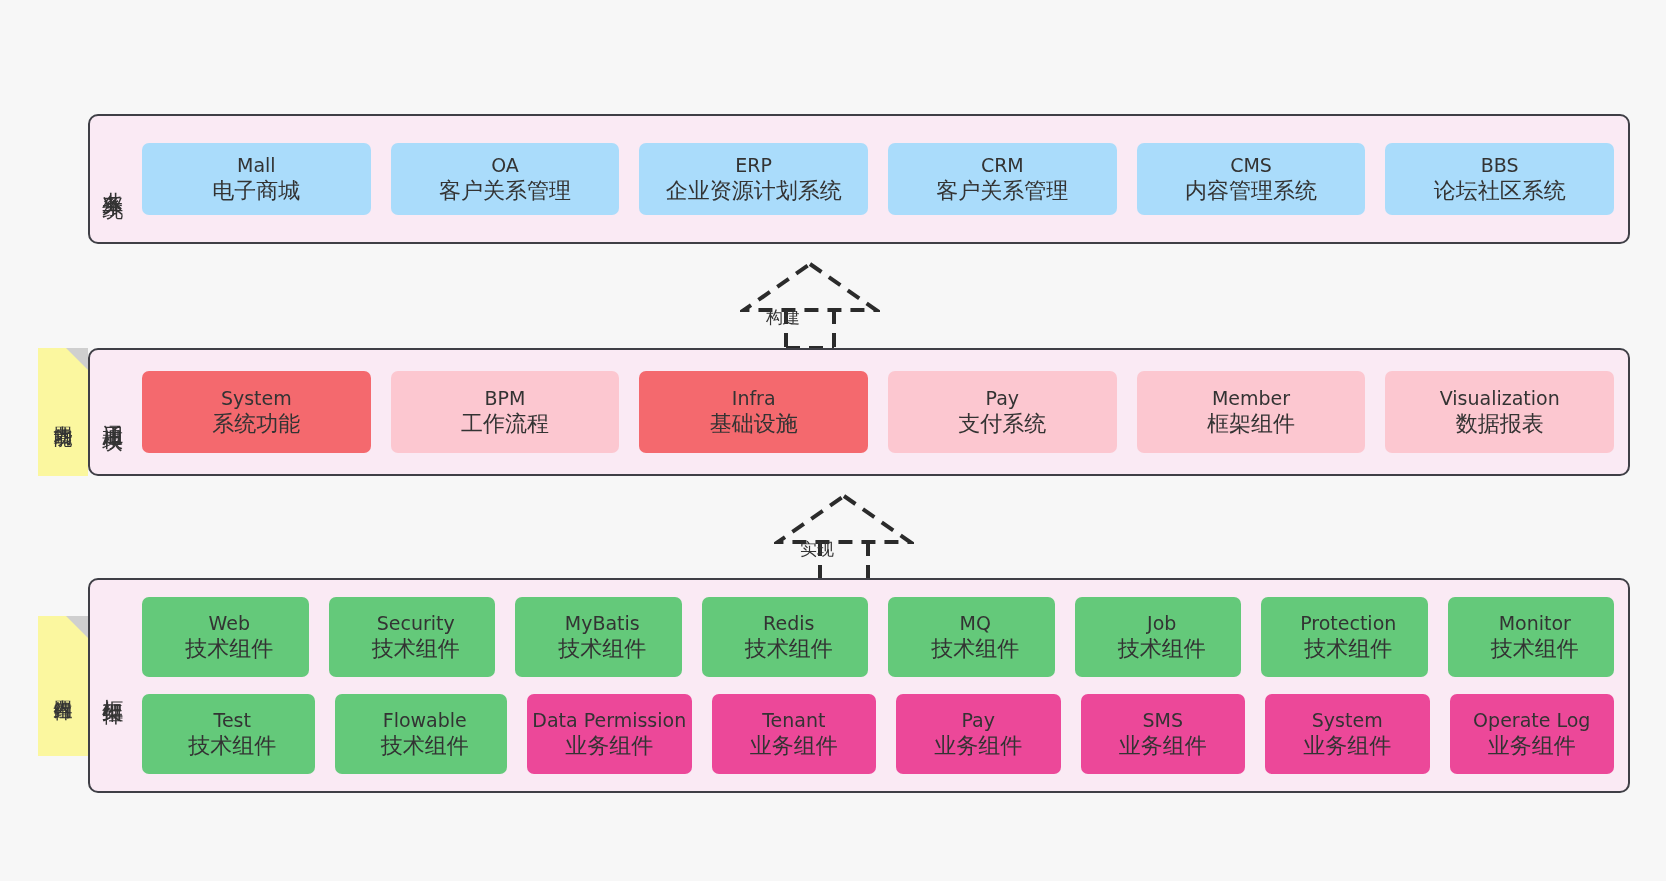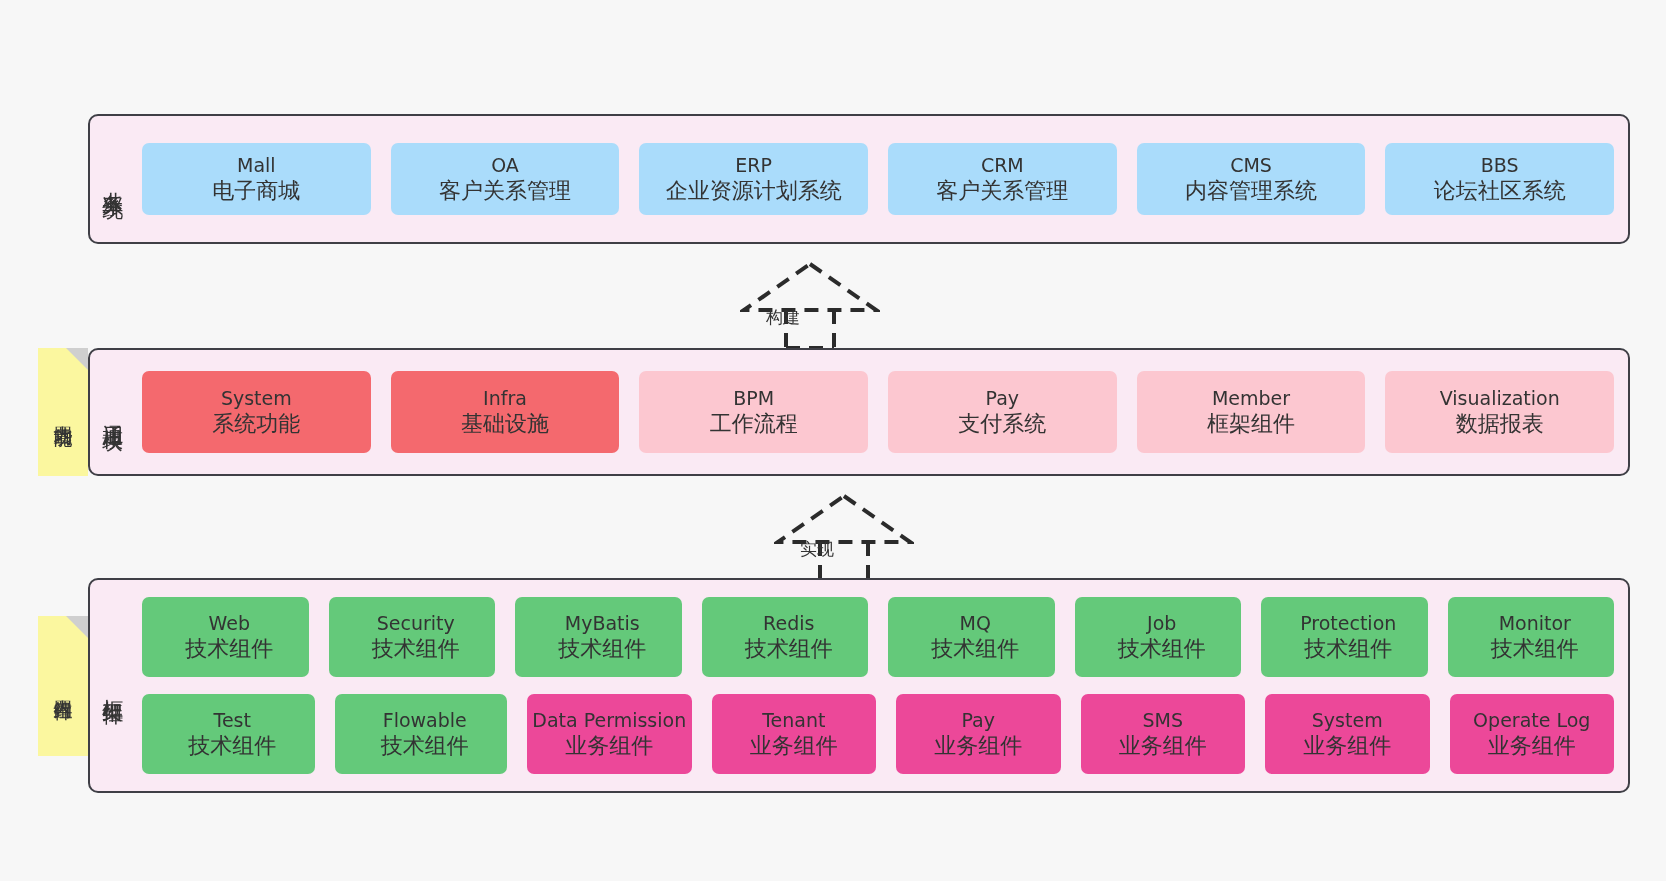--- a/index.html
+++ b/index.html
@@ -183,27 +183,27 @@
 </div>
 
 <div class="layer" id="layer-common">
   <div class="layer-label">通用模块</div>
   <div class="layer-body">
     <div class="row">
       <div class="card c-red">
         <span class="t-en">System</span>
         <span class="t-cn">系统功能</span>
       </div>
+      <div class="card c-pink">
+        <span class="t-en">BPM</span>
+        <span class="t-cn">工作流程</span>
+      </div>
       <div class="card c-red">
         <span class="t-en">Infra</span>
         <span class="t-cn">基础设施</span>
-      </div>
-      <div class="card c-pink">
-        <span class="t-en">BPM</span>
-        <span class="t-cn">工作流程</span>
       </div>
       <div class="card c-pink">
         <span class="t-en">Pay</span>
         <span class="t-cn">支付系统</span>
       </div>
       <div class="card c-pink">
         <span class="t-en">Member</span>
         <span class="t-cn">框架组件</span>
       </div>
       <div class="card c-pink">

